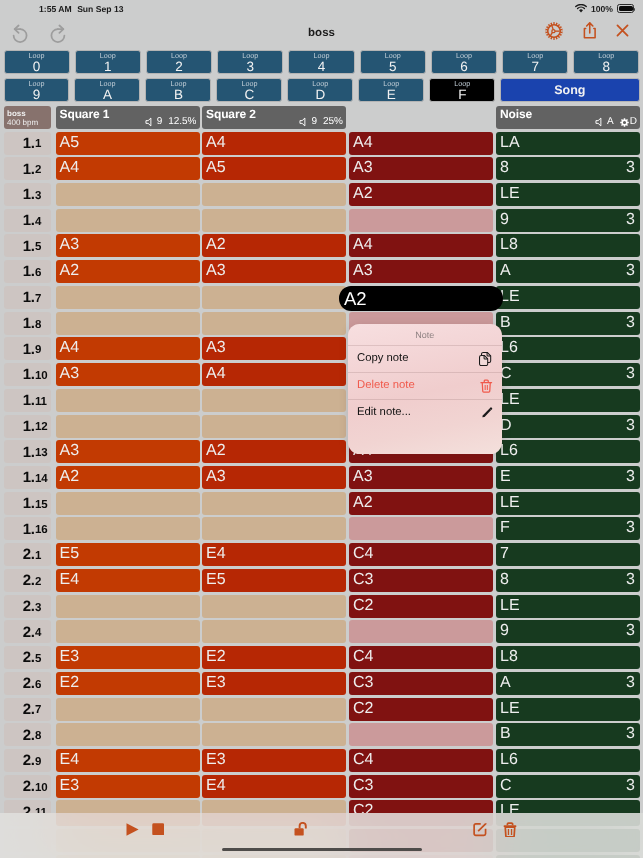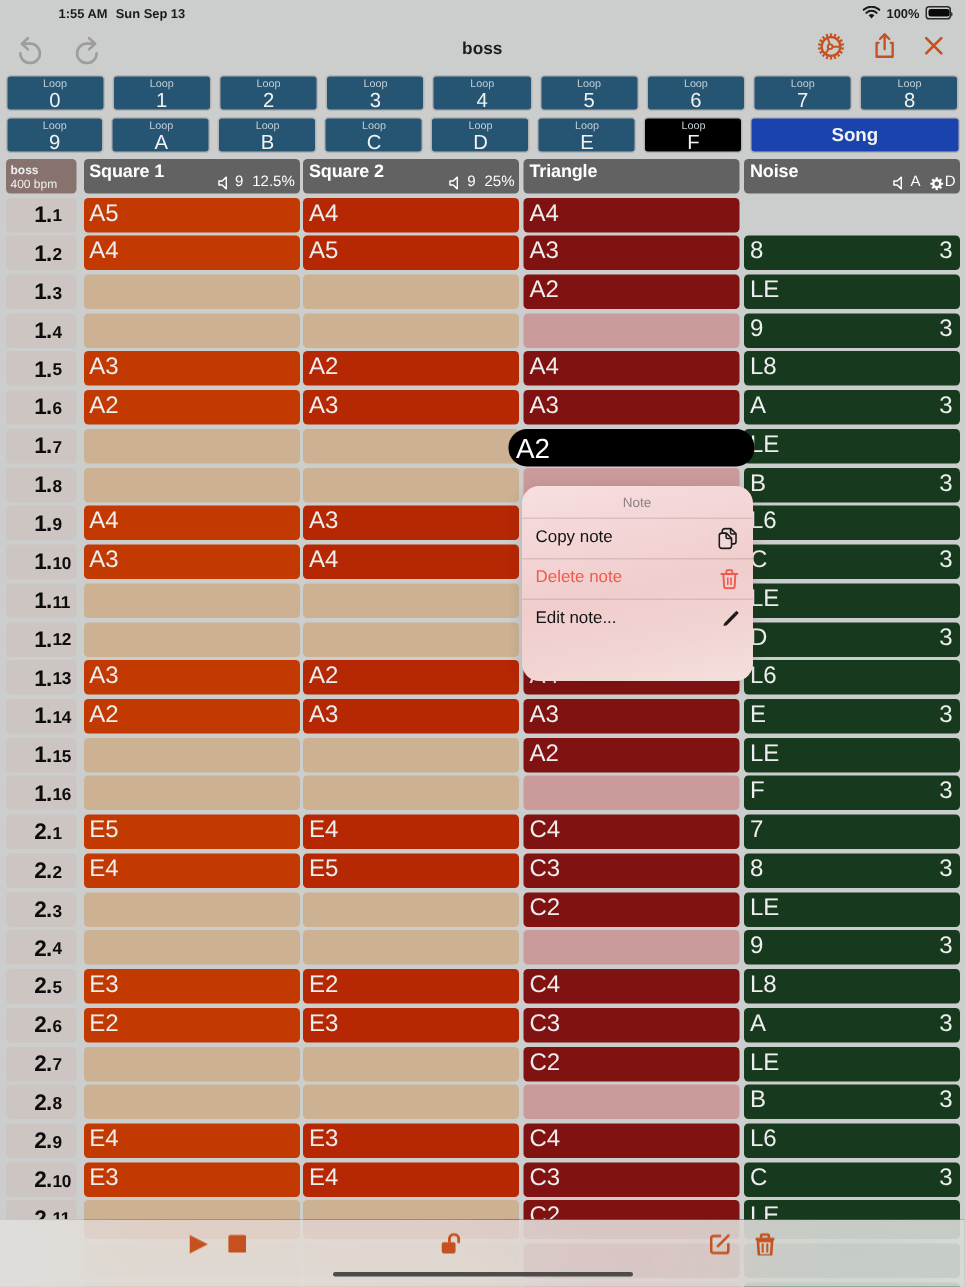--- a/index.html
+++ b/index.html
@@ -262,23 +262,20 @@
       <div class="tn">Square 2</div>
       <div class="tm">
         <svg width="11" height="10" viewBox="0 0 12 11">
           <path d="M1 4 H3.4 L6.4 1.2 V9.8 L3.4 7 H1 Z" fill="none" stroke="#fff" stroke-width="1.05" stroke-linejoin="round"></path>
         </svg>
         <span>9</span>
         <span class="sp"></span>
         <span>25%</span>
       </div>
     </div>
-    <div class="trk" id="trk2">
-      <div class="tn">Triangle</div>
-    </div>
     <div class="trk" id="trk3">
       <div class="tn">Noise</div>
       <div class="tm">
         <svg width="11" height="10" viewBox="0 0 12 11">
           <path d="M1 4 H3.4 L6.4 1.2 V9.8 L3.4 7 H1 Z" fill="none" stroke="#fff" stroke-width="1.05" stroke-linejoin="round"></path>
         </svg>
         <span>A</span>
         <span class="sp"></span>
         <svg width="9" height="9" viewBox="0 0 24 24">
           <path d="M10.04 3.83 L10.01 0.57 L13.99 0.57 L13.96 3.83 L16.39 4.84 L18.67 2.51 L21.49 5.33 L19.16 7.61 L20.17 10.04 L23.43 10.01 L23.43 13.99 L20.17 13.96 L19.16 16.39 L21.49 18.67 L18.67 21.49 L16.39 19.16 L13.96 20.17 L13.99 23.43 L10.01 23.43 L10.04 20.17 L7.61 19.16 L5.33 21.49 L2.51 18.67 L4.84 16.39 L3.83 13.96 L0.57 13.99 L0.57 10.01 L3.83 10.04 L4.84 7.61 L2.51 5.33 L5.33 2.51 L7.61 4.84 Z M12 7.8 A4.2 4.2 0 1 0 12 16.2 A4.2 4.2 0 1 0 12 7.8 Z" fill="#fff" fill-rule="evenodd"></path>
@@ -296,20 +293,23 @@
         </div>
         <div class="cell" style="left:55.5px;width:144px;background:#c23a02">
           <span>A5</span>
         </div>
         <div class="cell" style="left:202px;width:144px;background:#b62704">
           <span>A4</span>
         </div>
         <div class="cell" style="left:349px;width:144px;background:#801211">
           <span>A4</span>
         </div>
+        <div class="cell" style="left:496px;width:144px;background:#173a1f">
+          <span>LA</span>
+        </div>
       </div>
       <div class="row" style="top: 25.73px;">
         <div class="rlab">
           <b>1.</b>
           <s>2</s>
         </div>
         <div class="cell" style="left:55.5px;width:144px;background:#c23a02">
           <span>A4</span>
         </div>
         <div class="cell" style="left:202px;width:144px;background:#b62704">

